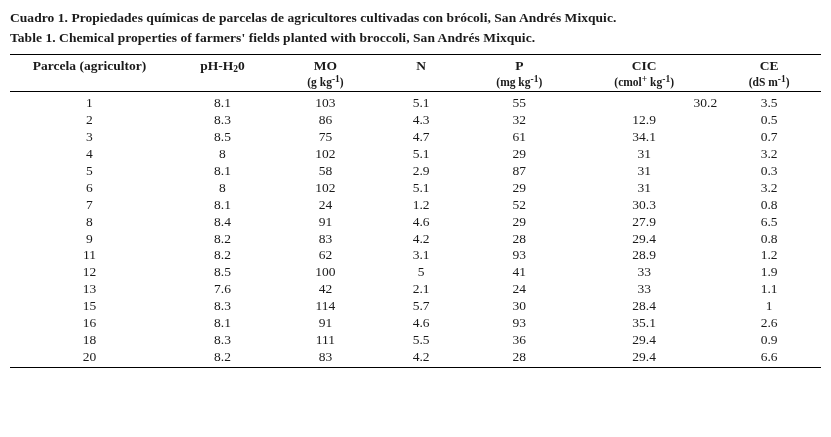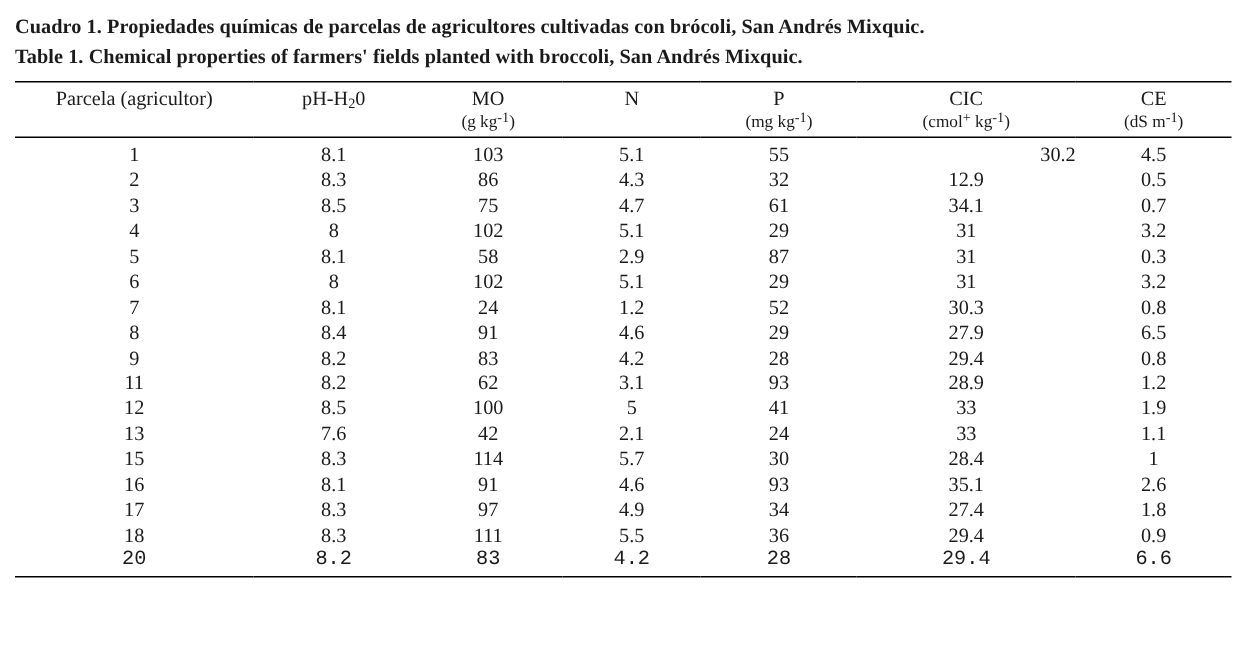--- a/index.html
+++ b/index.html
@@ -31,35 +31,34 @@
     display: block;
     white-space: nowrap;
   }
   table.data {
     width: 100%;
     border-collapse: collapse;
     margin-top: 7px;
     font-size: 13.5px;
   }
   table.data thead tr.head-row th {
-    font-weight: normal;
+    font-weight: bold;
     text-align: center;
     vertical-align: top;
     padding: 3px 0 1px 0;
     line-height: 1.12;
   }
   .rule-top {
     border-top: 1.4px solid #000;
   }
   .rule-mid {
     border-bottom: 1.1px solid #000;
   }
   .rule-bottom {
     border-bottom: 1.4px solid #000;
-    font-family: Liberation Mono, monospace;
   }
   .sub {
     display: block;
     font-size: 11.5px;
     line-height: 1.2;
     margin-top: 1px;
   }
   .hdr-main {
     display: block;
     font-size: 13.5px;
@@ -130,21 +129,21 @@
       </tr>
     </thead>
     <tbody>
         <tr>
           <td style="padding-top: 3px;">1</td>
           <td style="padding-top: 3px;">8.1</td>
           <td style="padding-top: 3px;">103</td>
           <td style="padding-top: 3px;">5.1</td>
           <td style="padding-top: 3px;">55</td>
           <td style="padding-top: 3px; text-align: right;">30.2</td>
-          <td style="padding-top: 3px;">4.5</td>
+          <td style="padding-top: 3px;">3.5</td>
         </tr>
         <tr>
           <td>2</td>
           <td>8.3</td>
           <td>86</td>
           <td>4.3</td>
           <td>32</td>
           <td>12.9</td>
           <td>0.5</td>
         </tr>
@@ -248,29 +247,20 @@
           <td>1</td>
         </tr>
         <tr>
           <td>16</td>
           <td>8.1</td>
           <td>91</td>
           <td>4.6</td>
           <td>93</td>
           <td>35.1</td>
           <td>2.6</td>
-        </tr>
-        <tr>
-          <td>17</td>
-          <td>8.3</td>
-          <td>97</td>
-          <td>4.9</td>
-          <td>34</td>
-          <td>27.4</td>
-          <td>1.8</td>
         </tr>
         <tr>
           <td>18</td>
           <td>8.3</td>
           <td>111</td>
           <td>5.5</td>
           <td>36</td>
           <td>29.4</td>
           <td>0.9</td>
         </tr>

